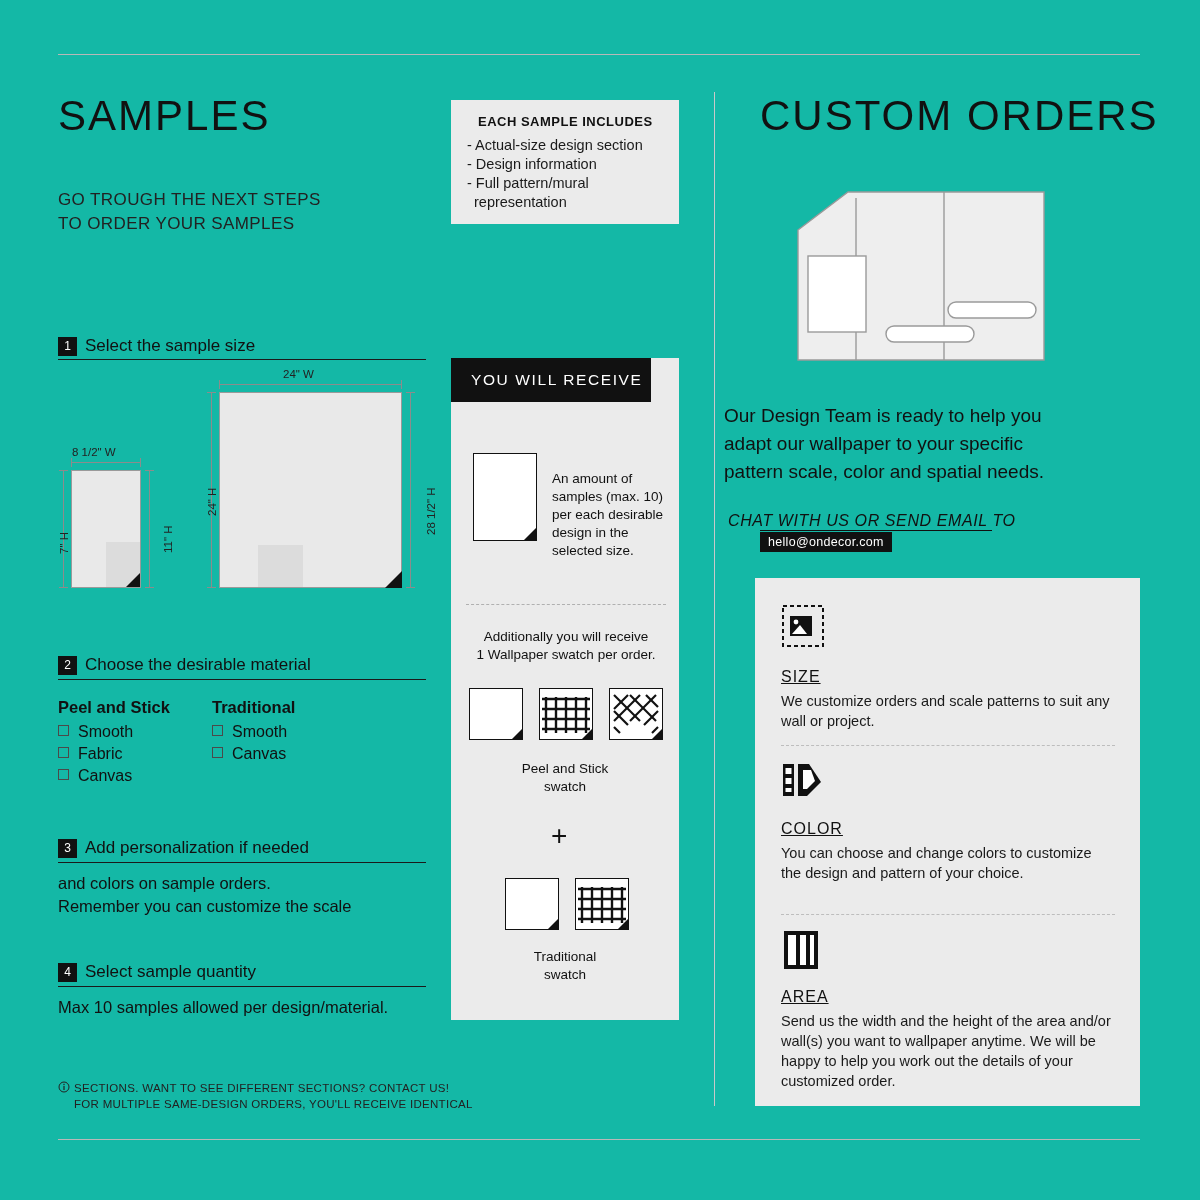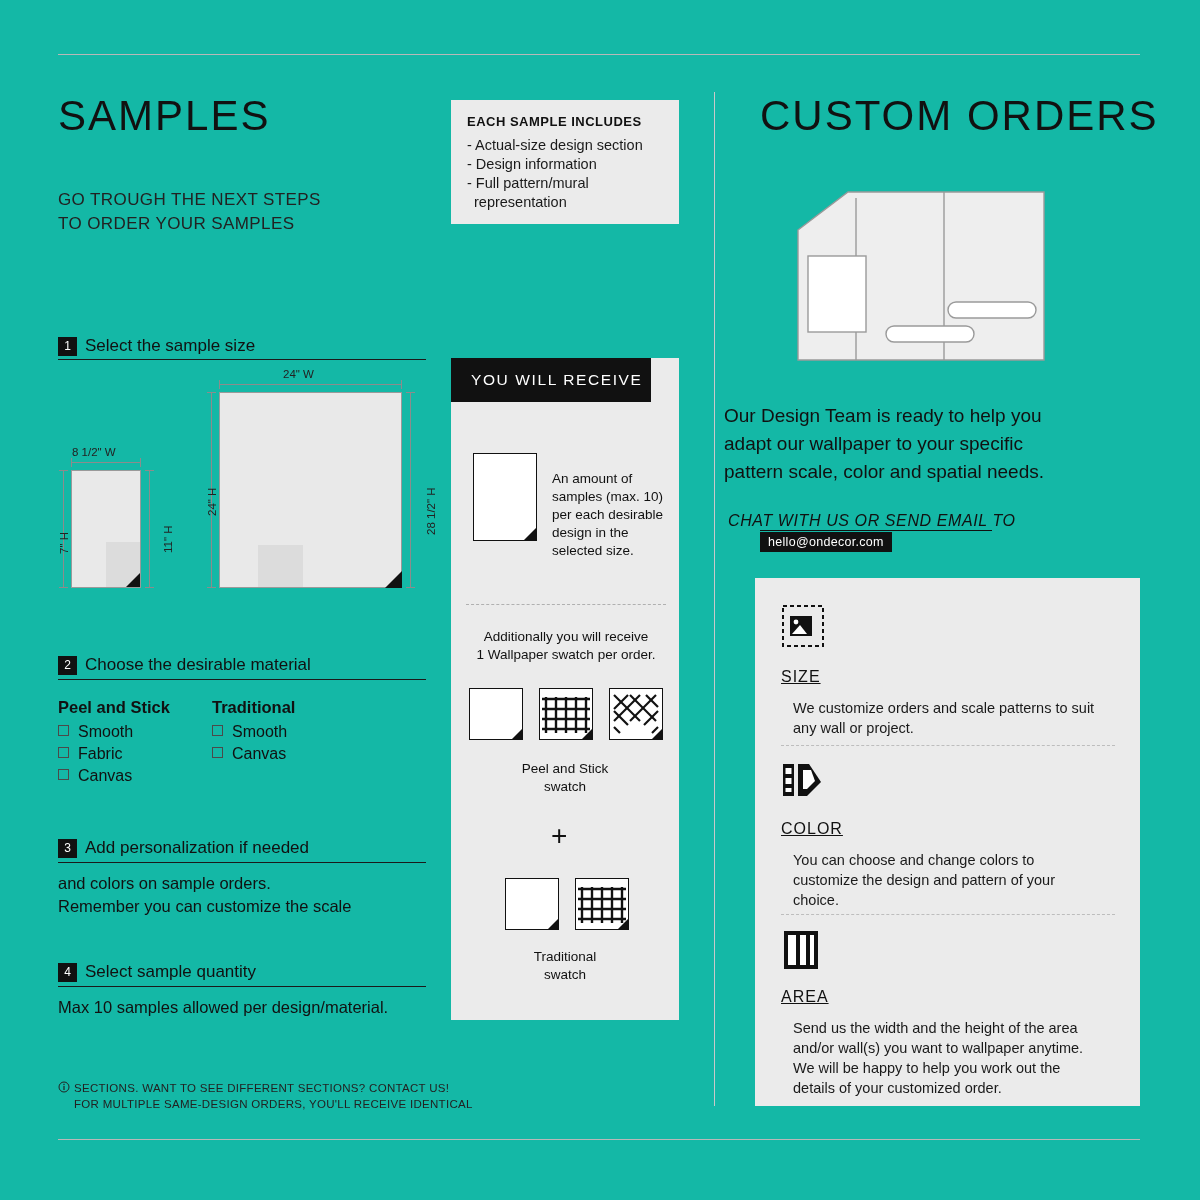--- a/index.html
+++ b/index.html
@@ -37,21 +37,21 @@
     position: absolute; left: 58px; top: 188px;
     font-size: 17px; line-height: 24px; letter-spacing: .4px; color: #222;
   }
 
   
   .each-sample {
     position: absolute; left: 451px; top: 100px; width: 228px; height: 124px;
     background: #ebebeb; padding: 14px 16px;
   }
   .each-sample h4 {
-    margin: 0 0 7px 0; font-size: 13px; letter-spacing: .5px; font-weight: 700; color: #111;
+    margin: 0 0 7px 11px; font-size: 13px; letter-spacing: .5px; font-weight: 700; color: #111;
   }
   .each-sample ul { margin: 0; padding: 0; list-style: none; }
   .each-sample li { font-size: 14.5px; line-height: 19px; color: #1a1a1a; }
   .each-sample li .ind { display: block; padding-left: 7px; }
 
   
   .step {
     position: absolute; display: flex; align-items: center; gap: 8px;
   }
   .step .num {
@@ -196,21 +196,21 @@
 
   .feature-panel {
     position: absolute; left: 755px; top: 578px; width: 385px; height: 528px;
     background: #ebebeb;
   }
   .feat { position: absolute; left: 781px; width: 334px; }
   .feat h5 {
     margin: 0 0 5px 0; font-size: 16px; letter-spacing: 1px; font-weight: 400; color: #111; text-decoration: underline;
   }
   .feat p {
-    margin: 12px; font-size: 14.5px; line-height: 20px; color: #1a1a1a;
+    margin: 0; font-size: 14.5px; line-height: 20px; color: #1a1a1a;
   }
   .feat-sep {
     position: absolute; left: 781px; width: 334px; height: 0; border-top: 1px dashed #bdbdbd;
   }
   .feat-icon { position: absolute; left: 781px; }
 </style>
 </head>
 <body>
 
 <div class="page">

